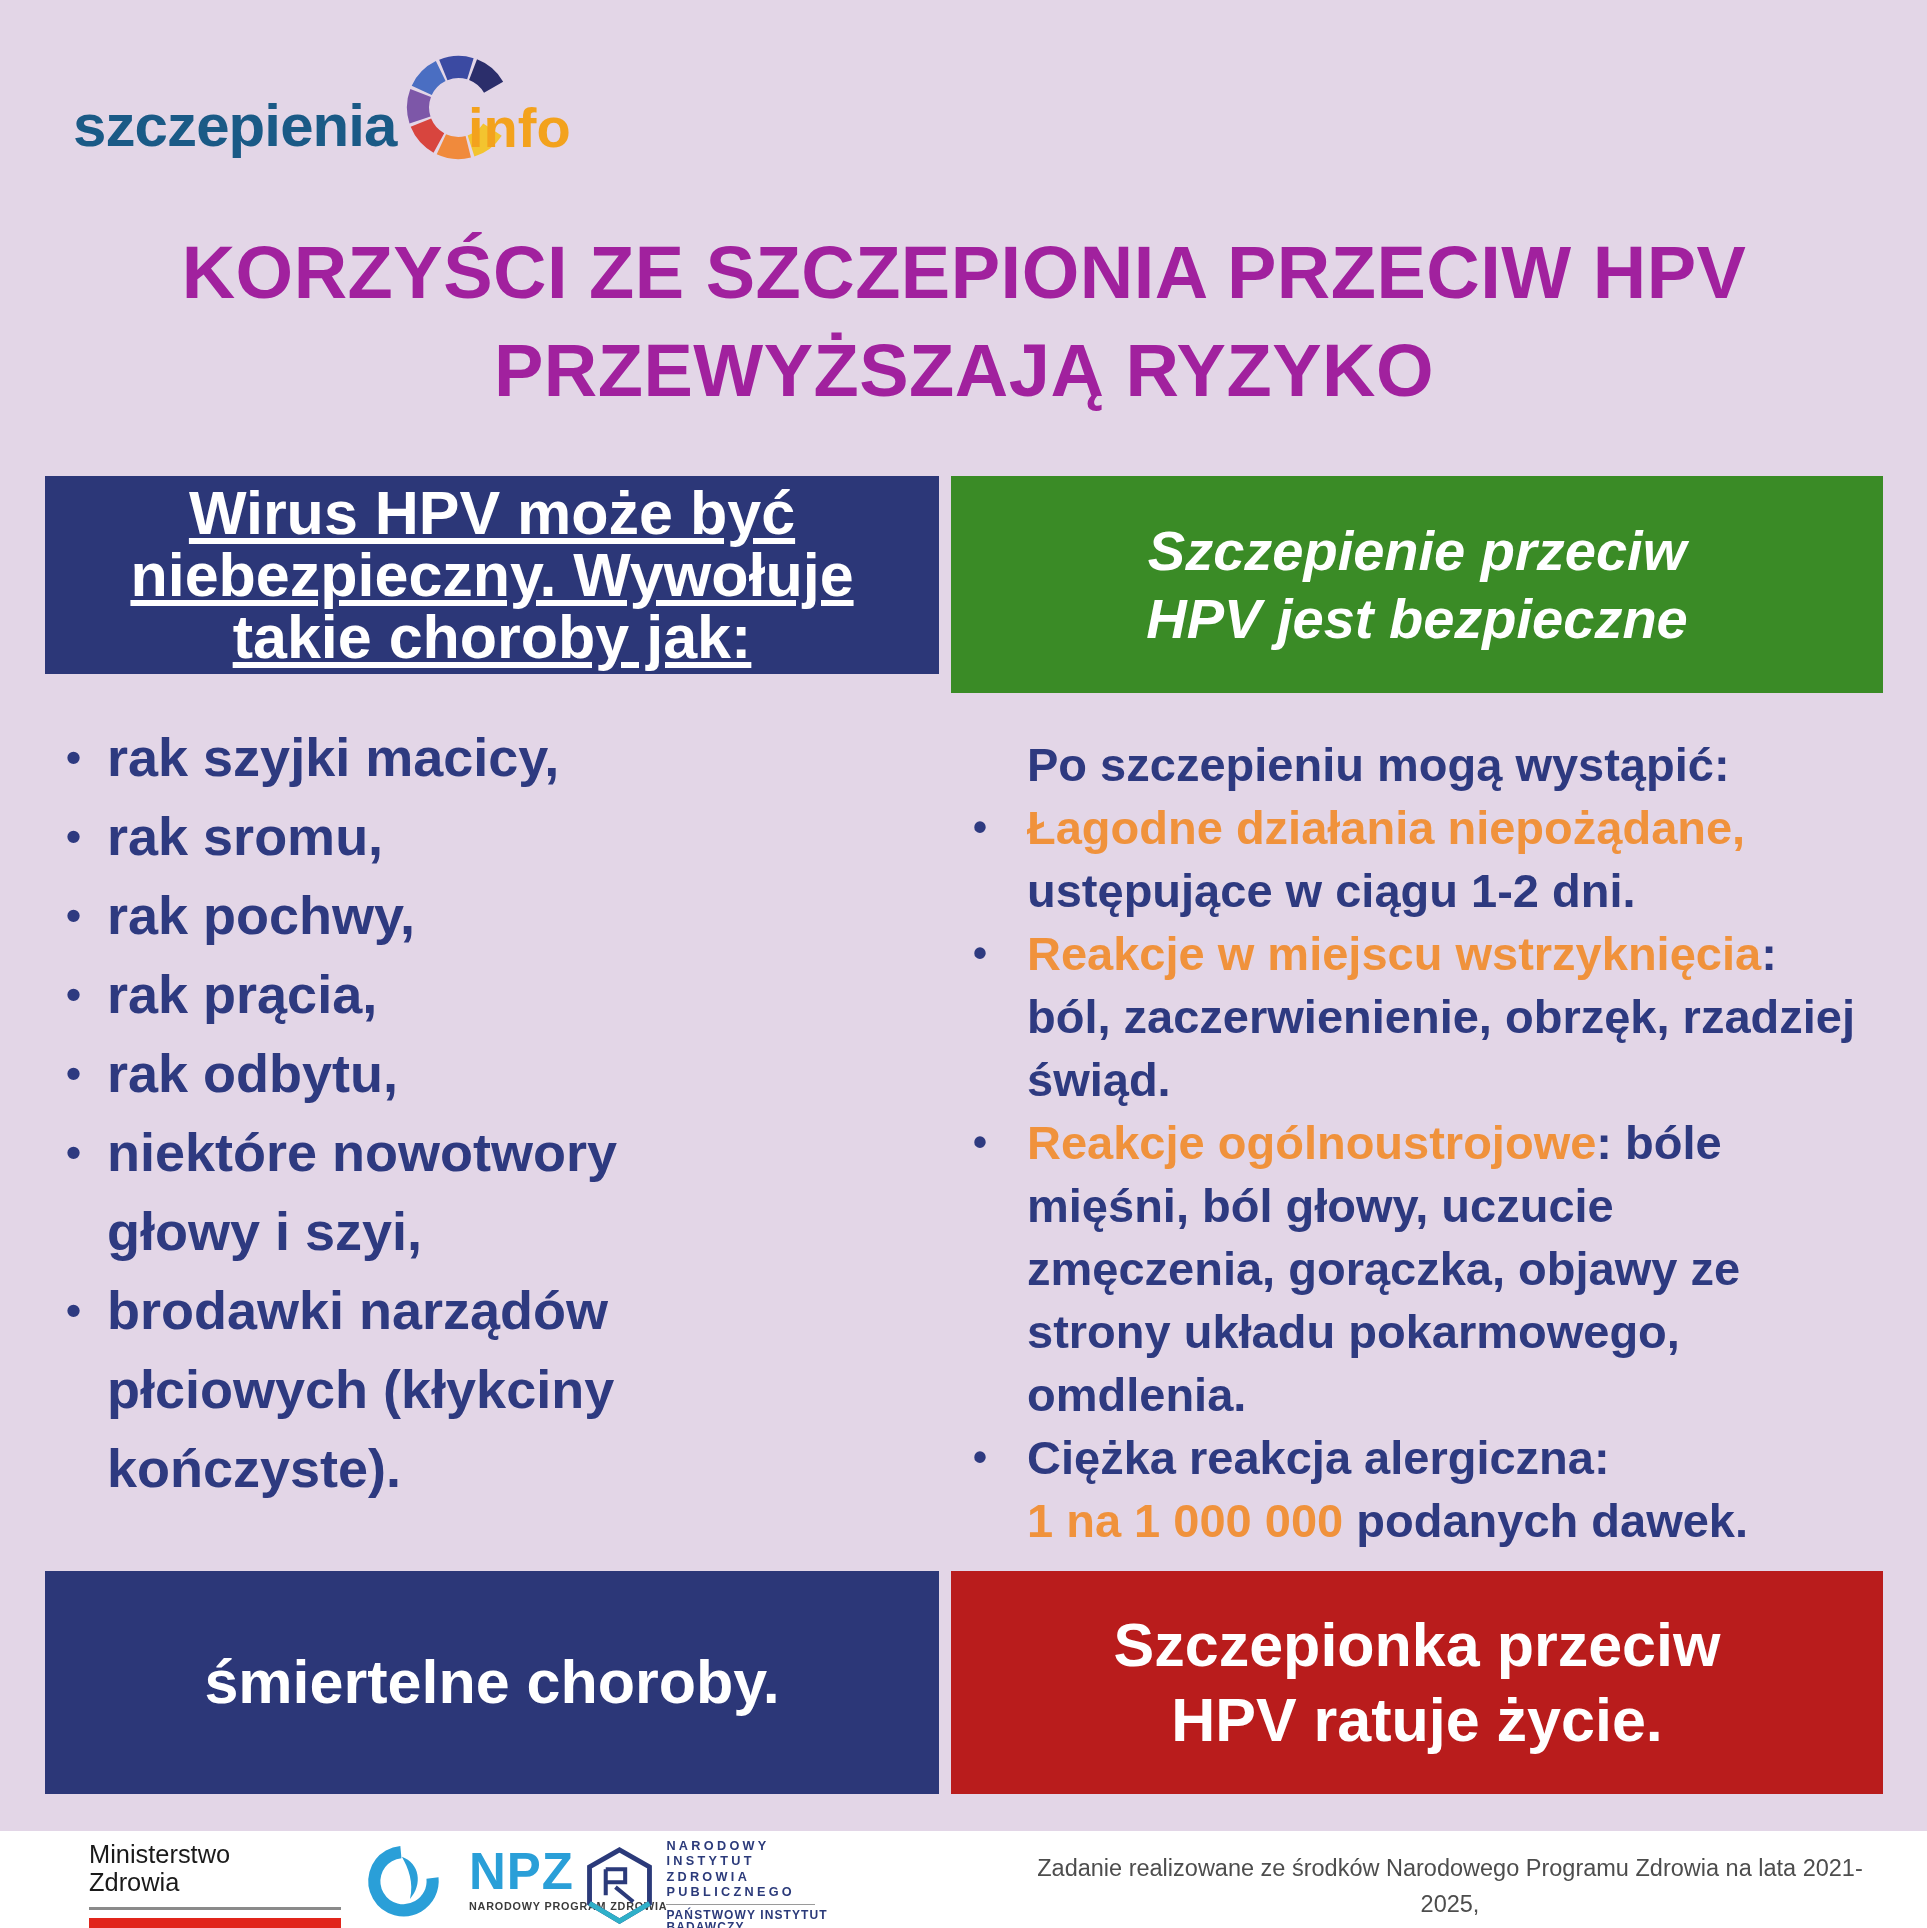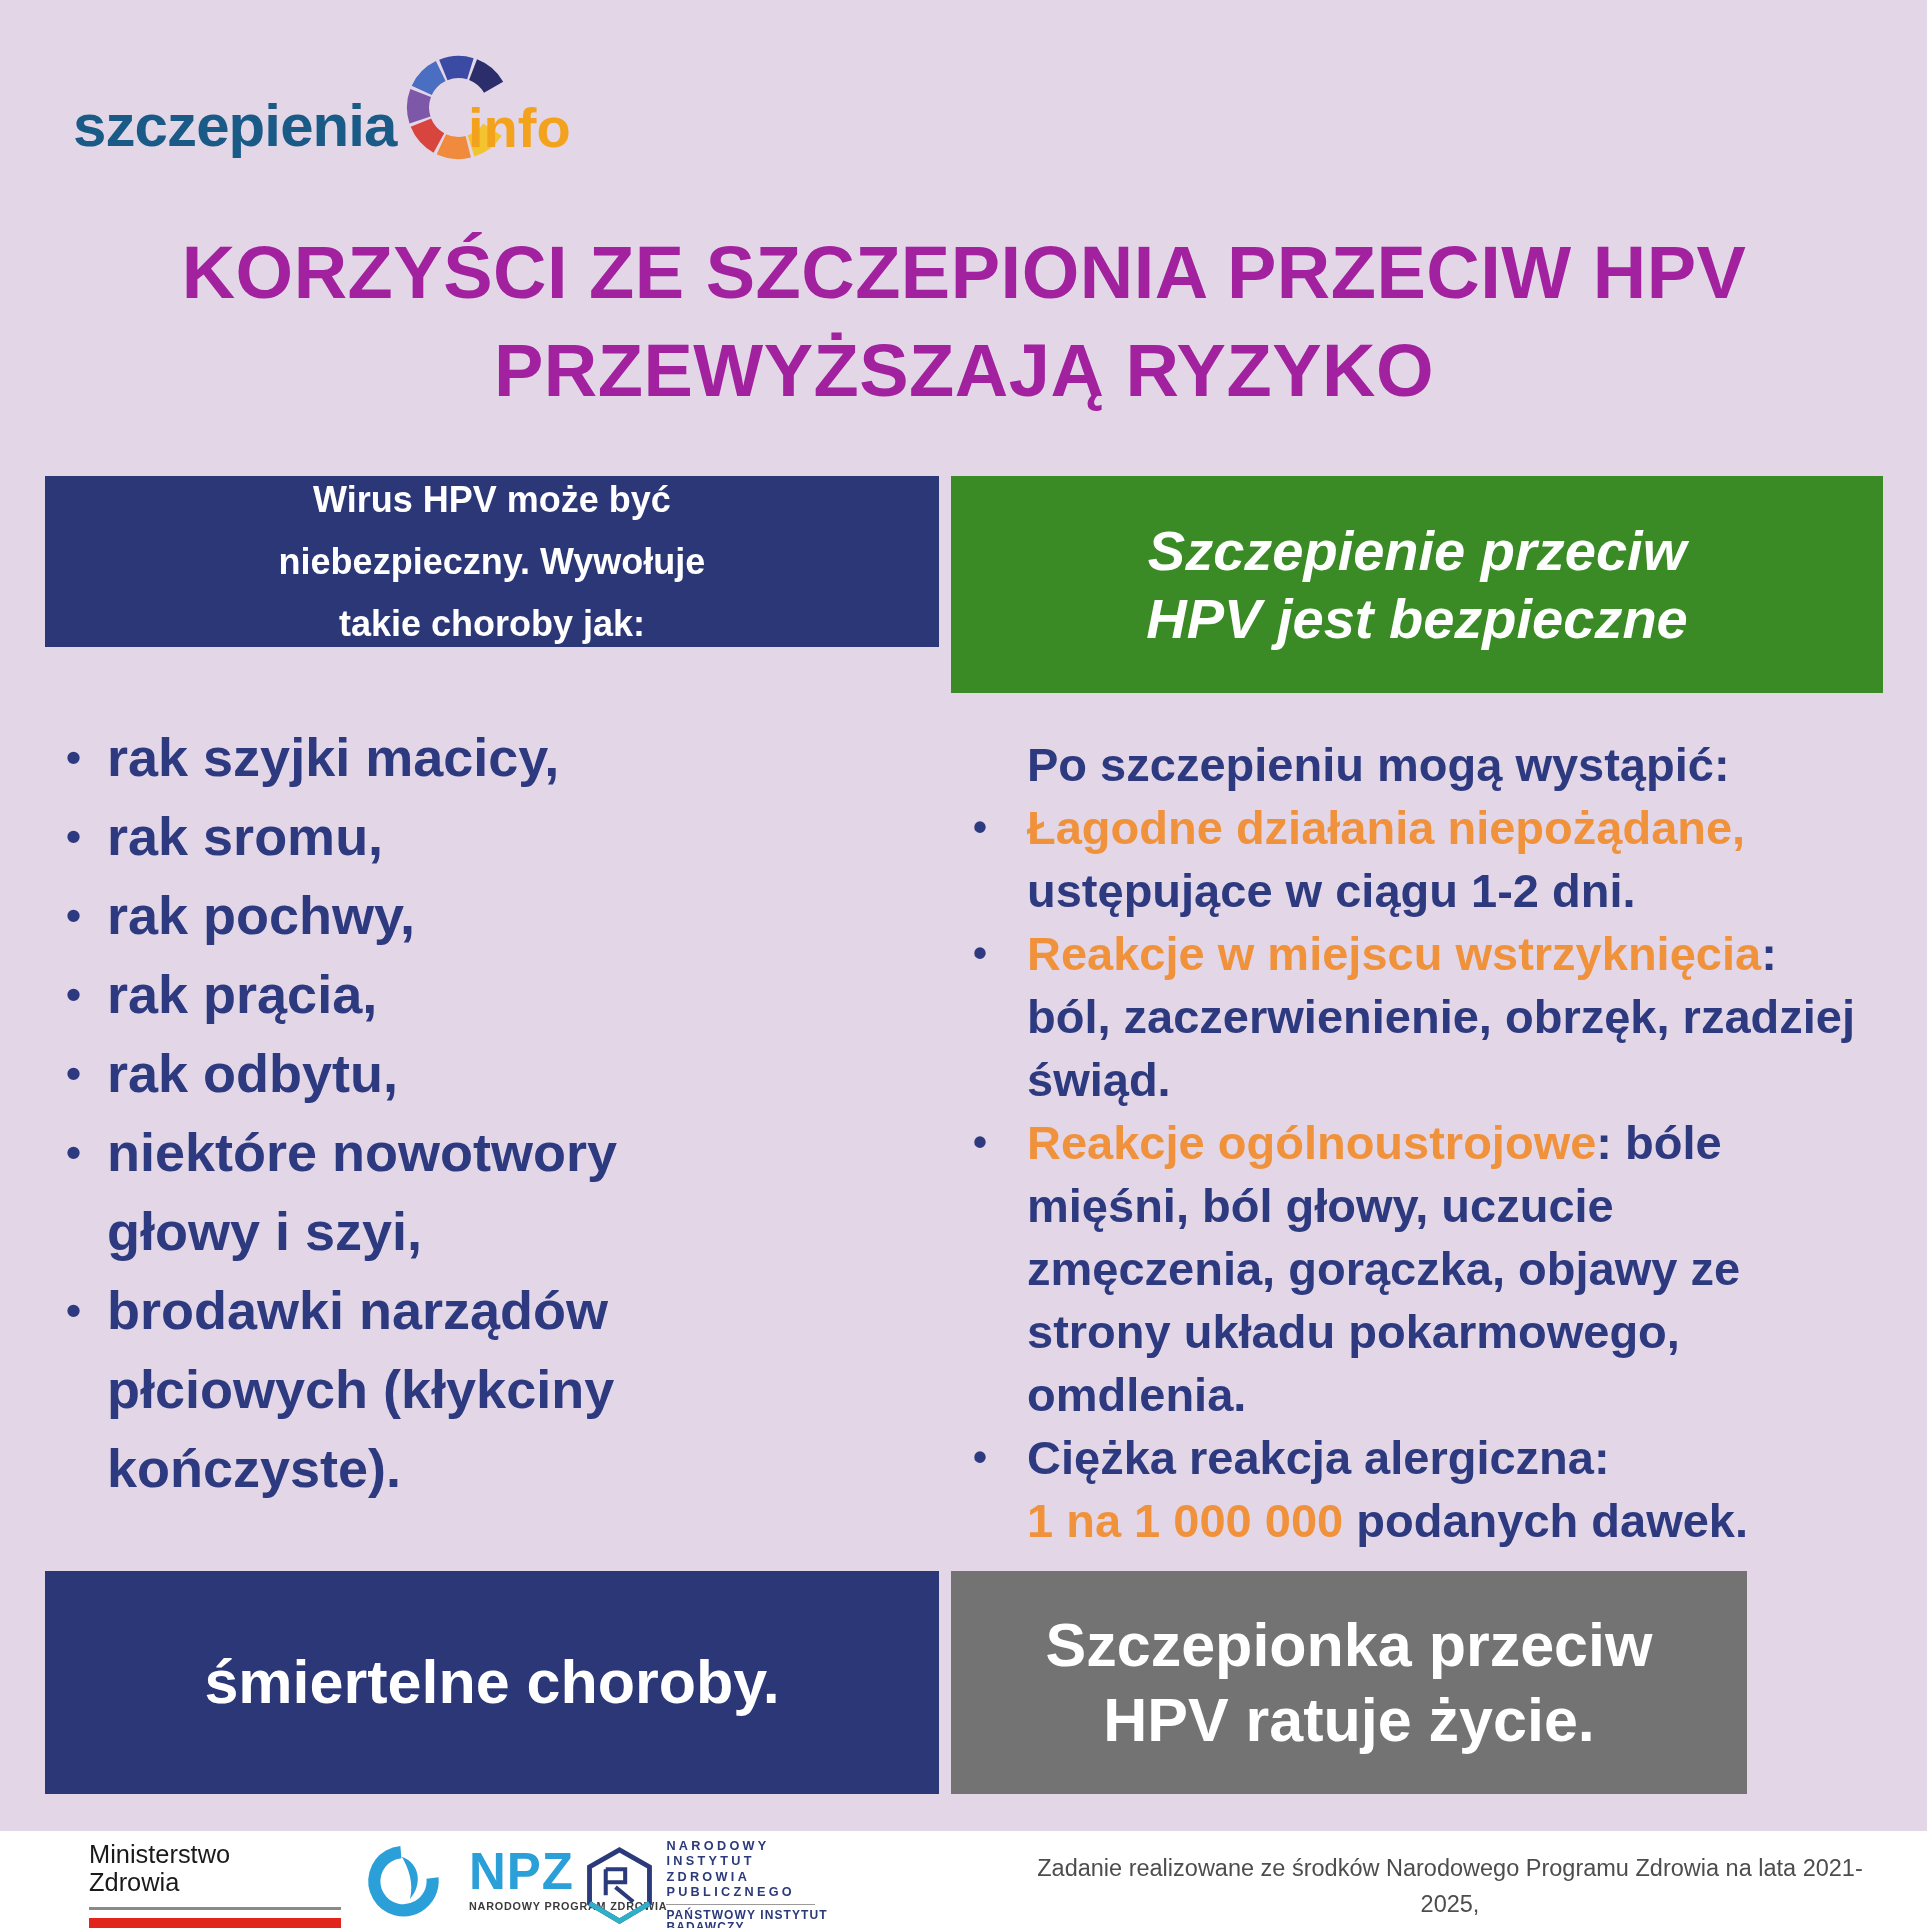--- a/index.html
+++ b/index.html
@@ -26,24 +26,24 @@
     text-align:center; color:#a1219e;
     font-size:74px; font-weight:800; line-height:98px; letter-spacing:0.5px;
   }
 
   
   .box {
     position:absolute; display:flex; flex-direction:column;
     align-items:center; justify-content:center; text-align:center;
     color:#ffffff; font-weight:700;
   }
-  .box-tl { left:45px;  top:476px;  width:894px; height:171px; background:#2c3778; font-size:36px; line-height:62px; }
+  .box-tl { left:45px;  top:476px;  width:894px; height:198px; background:#2c3778; font-size:61px; line-height:62px;text-decoration:underline; }
   .box-tr { left:951px;top:476px;  width:932px; height:217px; background:#3a8b26; font-size:56px; line-height:68px;font-style:italic; }
   .box-bl { left:45px;  top:1571px; width:894px; height:223px; background:#2c3778; font-size:61px; line-height:75px; }
-  .box-br { left:951px;top:1571px; width:796px; height:223px; background:#737373; font-size:61px; line-height:75px; }
+  .box-br { left:951px;top:1571px; width:932px; height:223px; background:#b91c1c; font-size:61px; line-height:75px; }
 
   
   .list-left {
     position:absolute; left:66px; top:718px; width:565px;
     color:#2e3a80; font-size:54px; font-weight:700; line-height:79px;
   }
   .list-left ul, .list-right ul { list-style:none; margin:0; padding:0; }
   .list-left li { position:relative; padding-left:41px; }
   .list-left li::before { content:"•"; position:absolute; left:0; top:0; font-size:43px; line-height:79px; }
 

